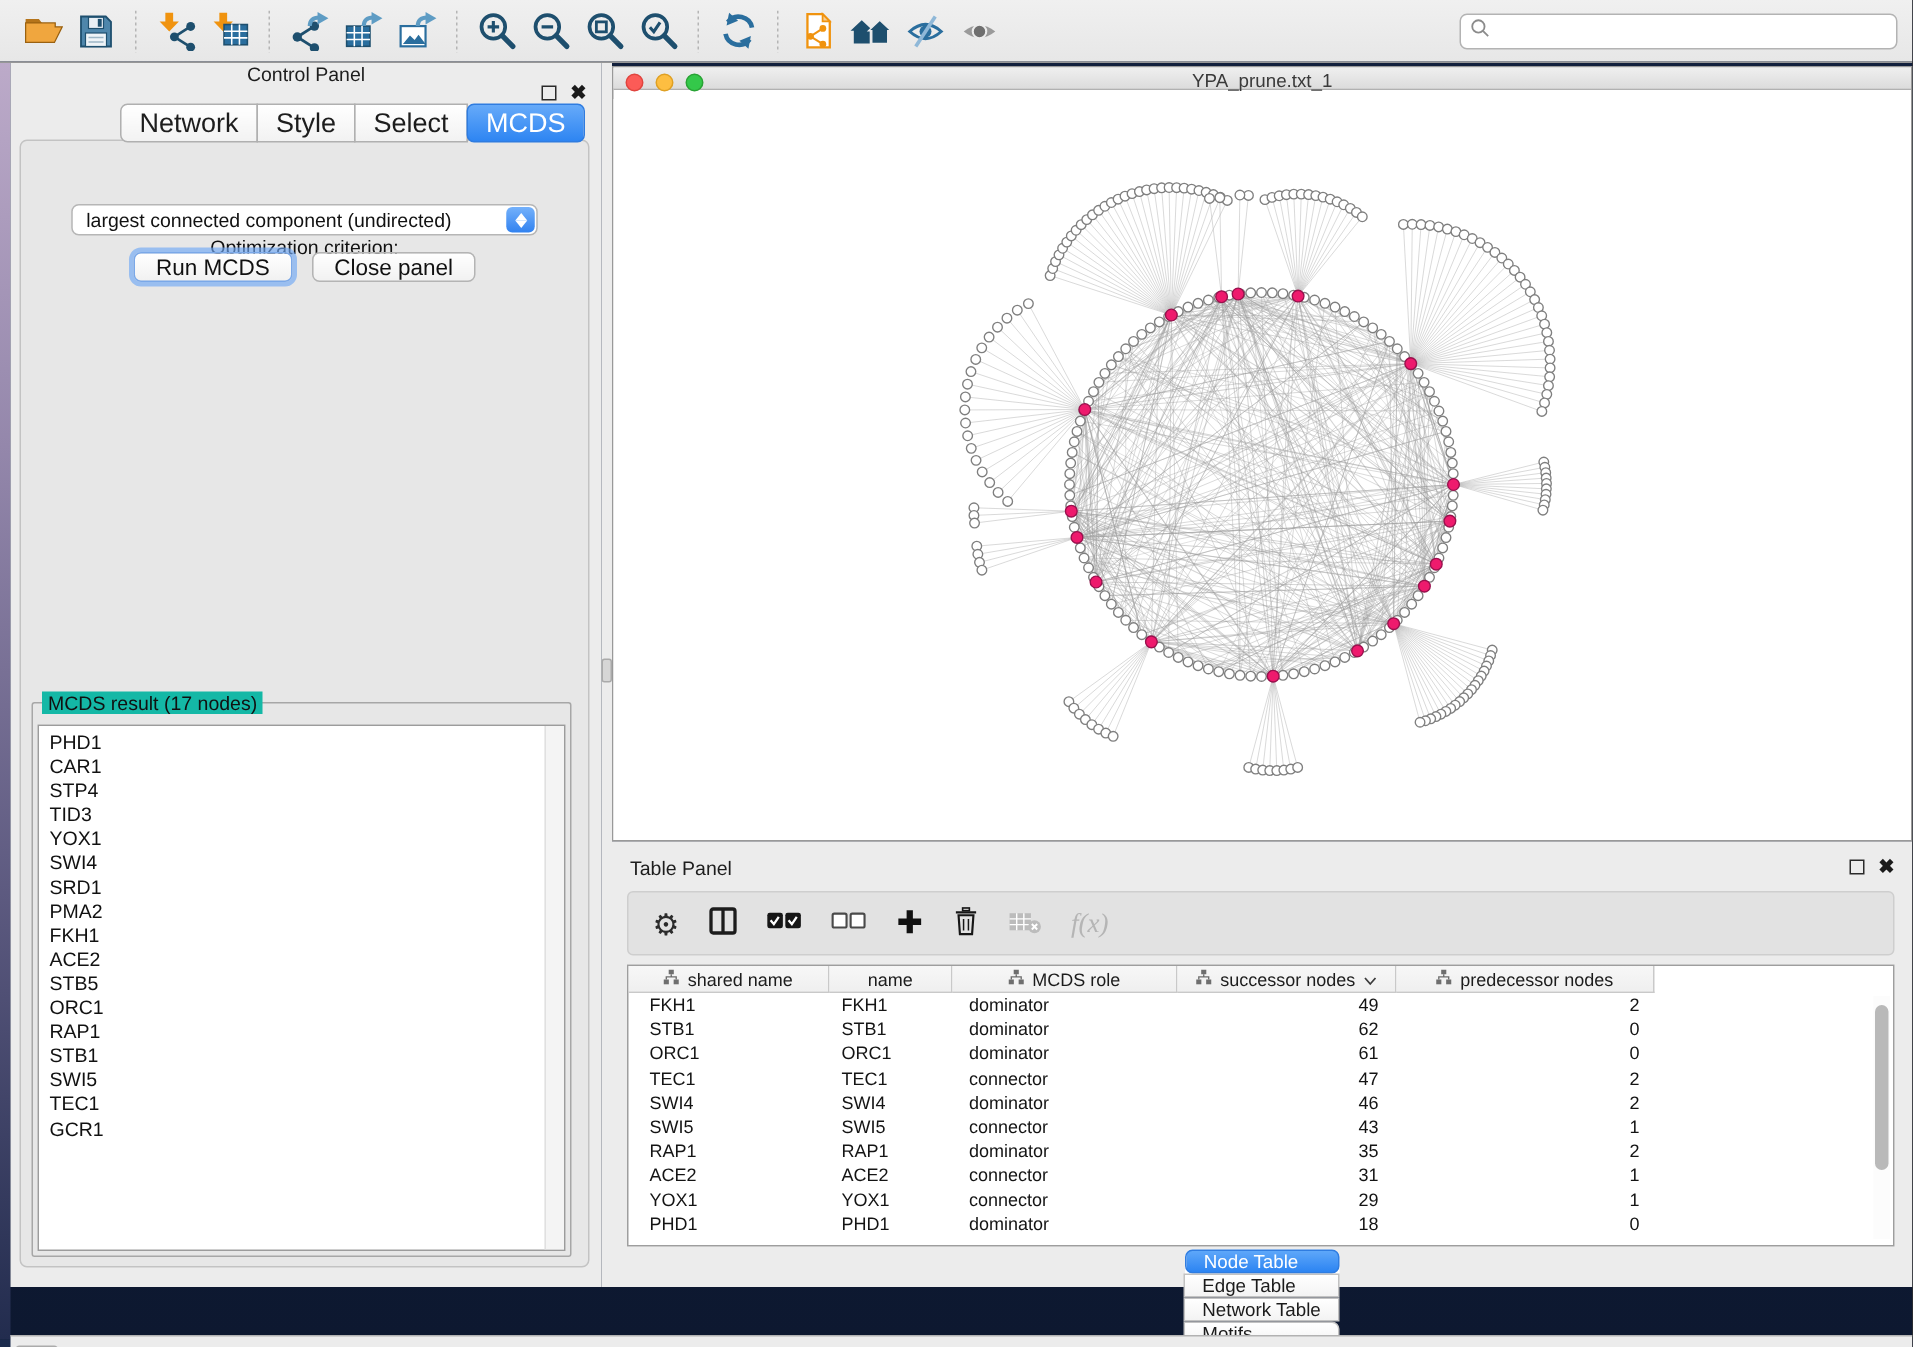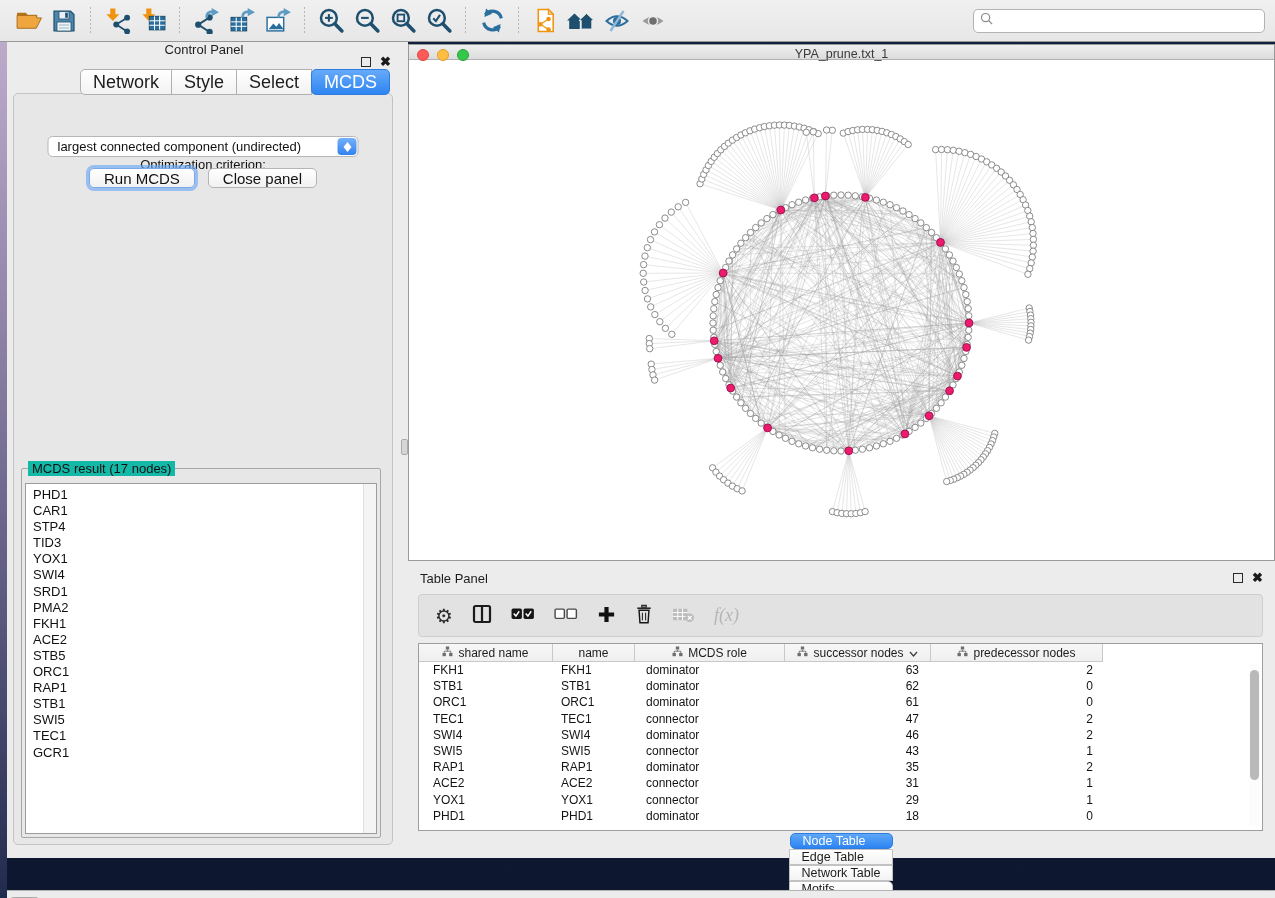--- a/index.html
+++ b/index.html
@@ -1412,21 +1412,21 @@
               </svg></span>
             <span>predecessor nodes</span>
           </div>
           <div class="th filler"></div>
         </div>
       <div id="tbody">
           <div class="trow">
             <div class="td c0">FKH1</div>
             <div class="td c1">FKH1</div>
             <div class="td c2">dominator</div>
-            <div class="td c3">63</div>
+            <div class="td c3">49</div>
             <div class="td c4">2</div>
             <div class="td"></div>
           </div>
           <div class="trow">
             <div class="td c0">STB1</div>
             <div class="td c1">STB1</div>
             <div class="td c2">dominator</div>
             <div class="td c3">62</div>
             <div class="td c4">0</div>
             <div class="td"></div>

